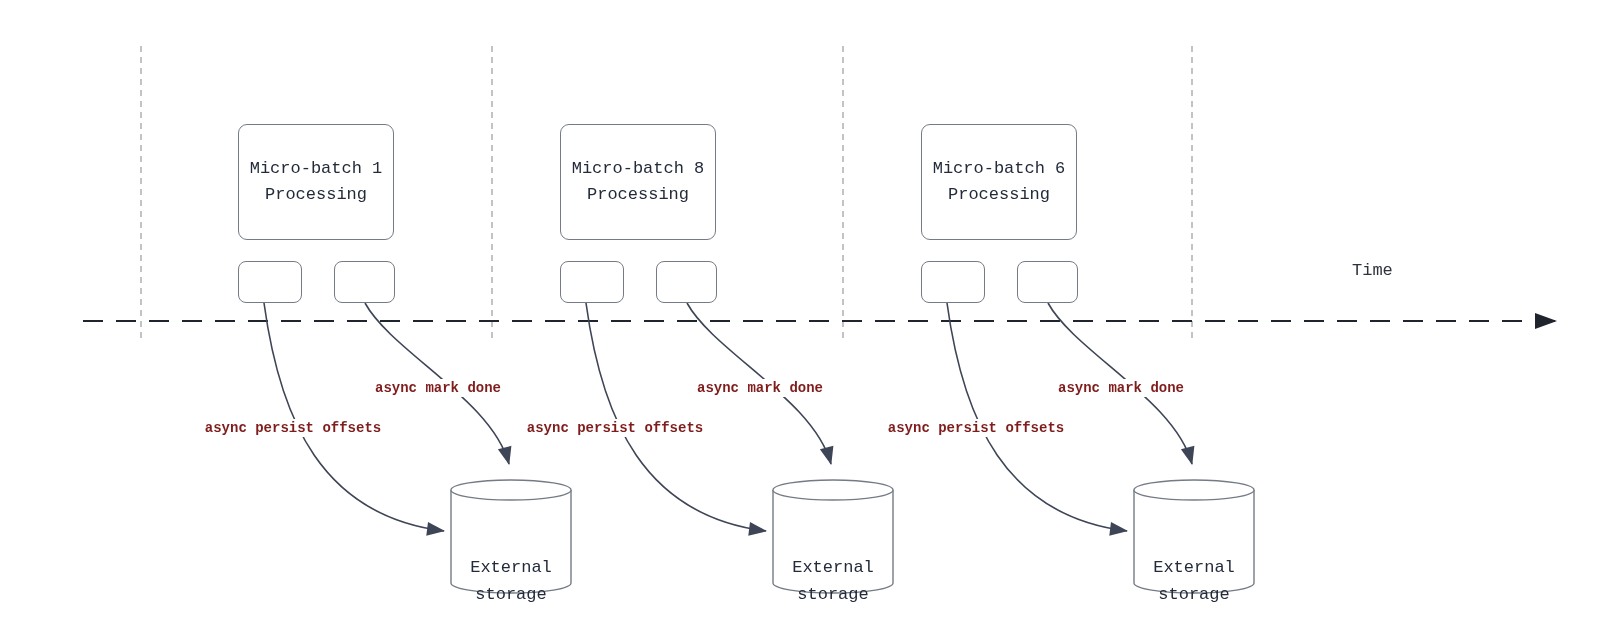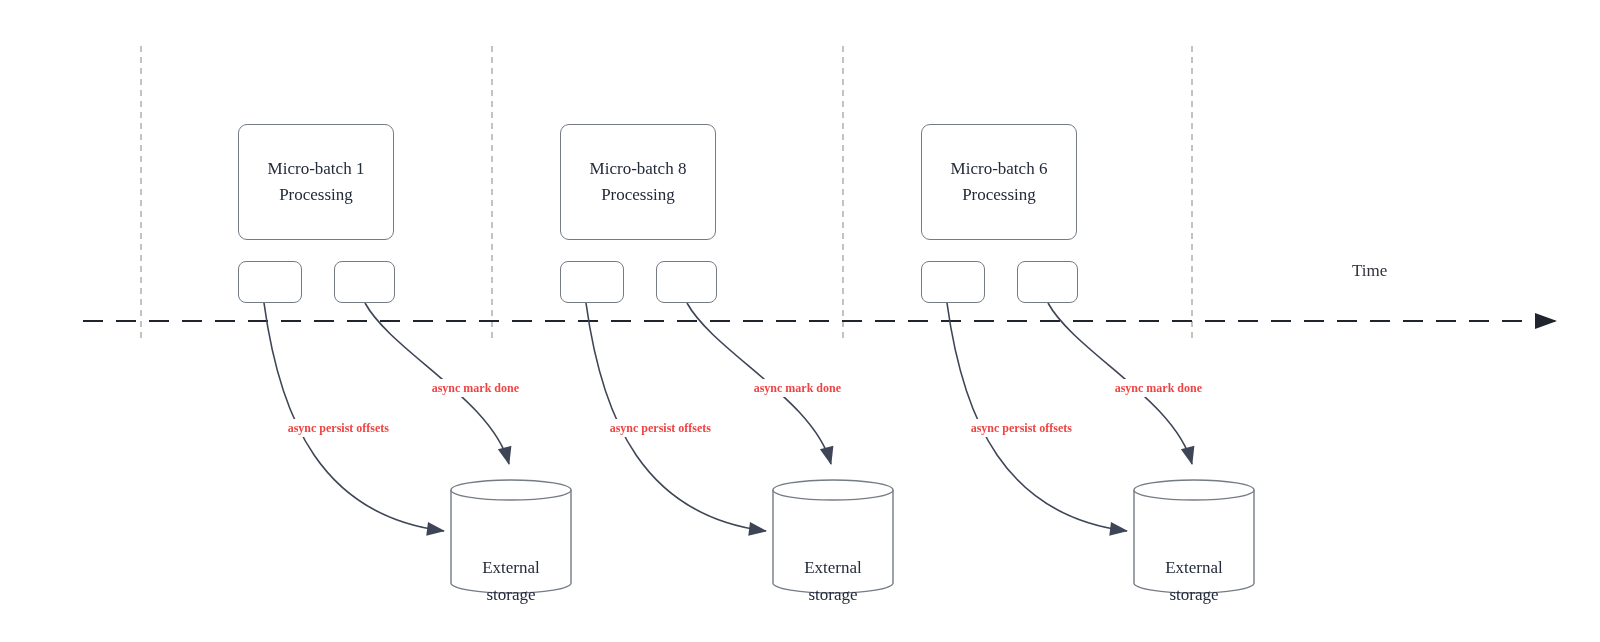--- a/index.html
+++ b/index.html
@@ -1,21 +1,21 @@
 <!DOCTYPE html>
 <html><head>
 <meta charset="utf-8">
 <style>
   html, body { margin: 0; padding: 0; background: #ffffff; }
   .canvas {
     position: relative;
     width: 1600px;
     height: 642px;
     background: #ffffff;
-    font-family: Liberation Serif, serif;
+    font-family: Liberation Mono, monospace;
     overflow: hidden;
   }
   .layer-svg { position: absolute; left: 0; top: 0; }
 
   .group { --dx: 0px; }
   .g1 { --dx: 0px; }
   .g2 { --dx: 322px; }
   .g3 { --dx: 683px; }
 
   .abs { position: absolute; }
@@ -54,25 +54,25 @@
     top: 510px;
     width: 120px;
     text-align: center;
     color: #232a3a;
     font-size: 17px;
     line-height: 27px;
     white-space: pre-line;
     margin-top: 44px;
   }
   .arrow-label {
-    font-size: 12px;
+    font-size: 14px;
     font-weight: bold;
-    color: #ef4444;
+    color: #7f1d1d;
     background: #ffffff;
-    text-align: right;
+    text-align: center;
     line-height: 18px;
   }
   .persist-label { left: calc(var(--dx) + 197px); top: 419px; width: 192px; }
   .done-label    { left: calc(var(--dx) + 357px); top: 379px; width: 162px; }
 
   .time-label {
     left: 1352px;
     top: 261px;
     width: 68px;
     text-align: left;

